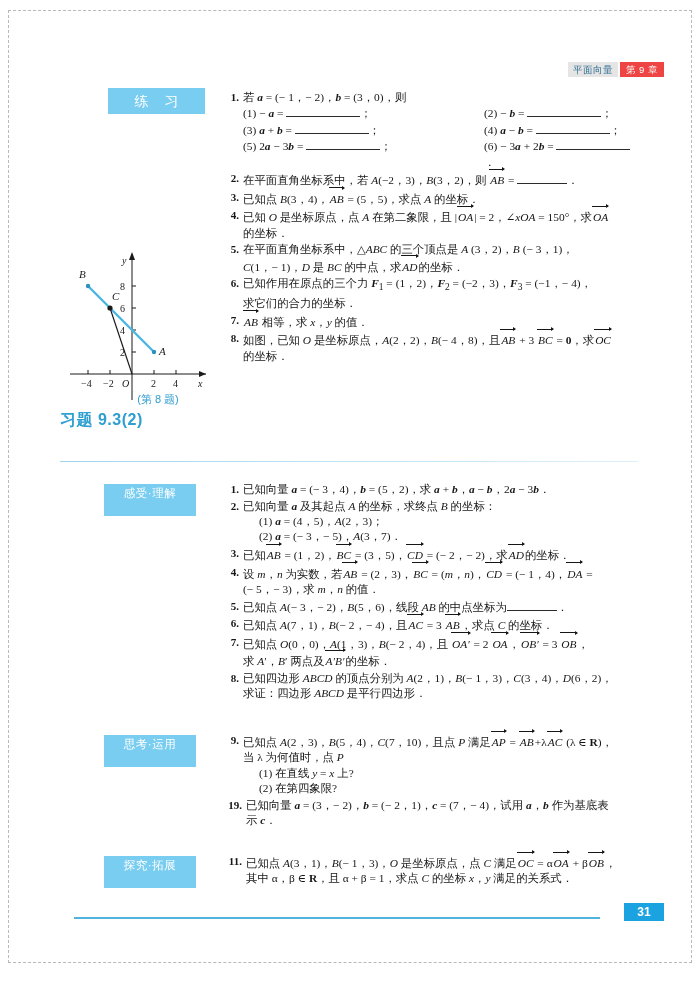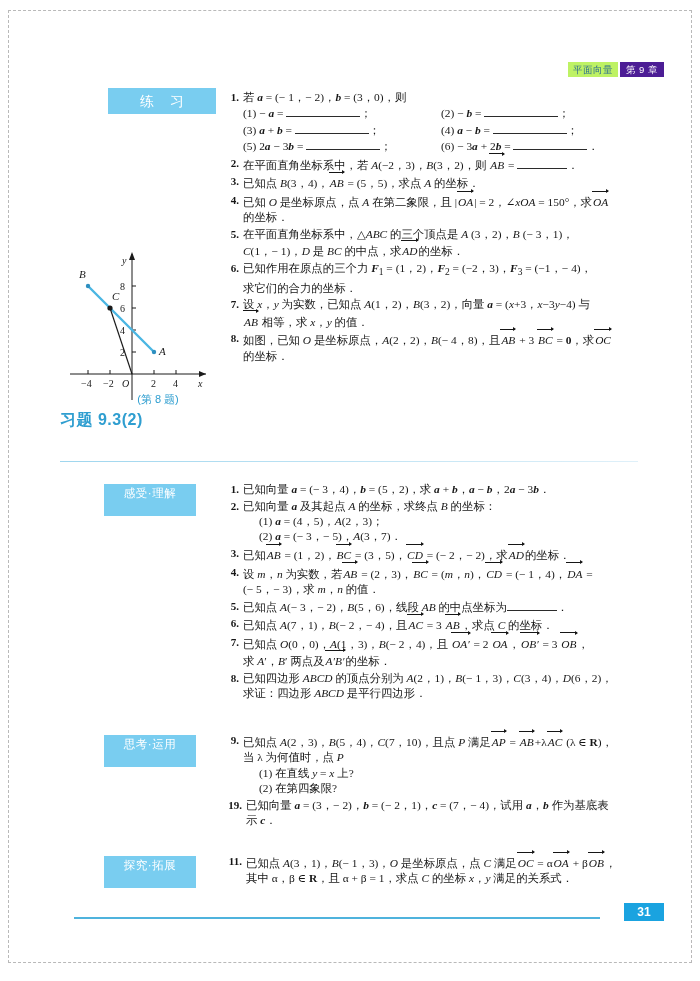--- a/index.html
+++ b/index.html
@@ -29,48 +29,48 @@
   
   .runhead {
     position: absolute;
     right: 36px; top: 62px;
     display: flex;
     align-items: stretch;
     height: 15px;
     font-family: "Liberation Sans", sans-serif;
   }
   .runhead-title {
-    background: #bef264;
+    background: #e5e5e5;
     color: #2a6b8f;
     font-size: 9.5px;
     line-height: 15px;
     padding: 0 5px;
     letter-spacing: .5px;
   }
   .runhead-chap {
-    background: #4c1d95;
+    background: #ef4444;
     color: #ffffff;
     font-size: 9.5px;
     line-height: 15px;
     padding: 0 6px;
     margin-left: 2px;
     letter-spacing: .5px;
   }
 
   
   .chip {
     position: absolute;
     font-family: "Liberation Sans", sans-serif;
     color: #ffffff;
     text-align: center;
     white-space: nowrap;
   }
   .chip-practice {
     left: 108px; top: 88px;
-    width: 108px; height: 26px;
+    width: 97px; height: 26px;
     line-height: 26px;
     background: #79cdf0;
     font-size: 14px;
     letter-spacing: 6px;
     text-indent: 6px;
     color: #ffffff;
   }
   .chip-small {
     width: 92px; height: 32px;
     line-height: 18px;
@@ -115,20 +115,21 @@
     flex: 0 0 17px;
     text-align: right;
     padding-right: 4px;
     font-weight: bold;
     font-size: 11px;
   }
   .ex-body { flex: 1 1 auto; }
   .ex-line { display: block; }
   .sub-two {
     display: flex;
+    gap: 43px;
   }
   .sub-two > span { display: block; }
   .sub-col-a { width: 198px; flex: 0 0 198px; }
   .sub-col-b { flex: 1 1 auto; }
   .indent { display: block; padding-left: 16px; }
 
   .blank {
     display: inline-block;
     border-bottom: 1px solid #2b2b2b;
     vertical-align: baseline;
@@ -274,21 +275,20 @@
         <span class="ex-num">6.</span>
         <span class="ex-body">
           <span class="ex-line">已知作用在原点的三个力 <b class="bv">F</b><sub>1</sub> = (1，2)，<b class="bv">F</b><sub>2</sub> = (−2，3)，<b class="bv">F</b><sub>3</sub> = (−1，− 4)，</span>
           <span class="ex-line">求它们的合力的坐标．</span>
         </span>
       </li>
 
       <li class="ex-item">
         <span class="ex-num">7.</span>
         <span class="ex-body">
-          <span class="ex-line">设 <i class="v">x</i>，<i class="v">y</i> 为实数，已知点 <i class="v">A</i>(1，2)，<i class="v">B</i>(3，2)，向量 <b class="bv">a</b> = (<i class="v">x</i>+3，<i class="v">x</i>−3<i class="v">y</i>−4) 与</span>
           <span class="ex-line"><span class="vec">AB</span> 相等，求 <i class="v">x</i>，<i class="v">y</i> 的值．</span>
         </span>
       </li>
 
       <li class="ex-item">
         <span class="ex-num">8.</span>
         <span class="ex-body">
           <span class="ex-line">如图，已知 <i class="v">O</i> 是坐标原点，<i class="v">A</i>(2，2)，<i class="v">B</i>(− 4，8)，且<span class="vec">AB</span> + 3 <span class="vec">BC</span> = <b>0</b>，求<span class="vec">OC</span></span>
           <span class="ex-line">的坐标．</span>
         </span>

